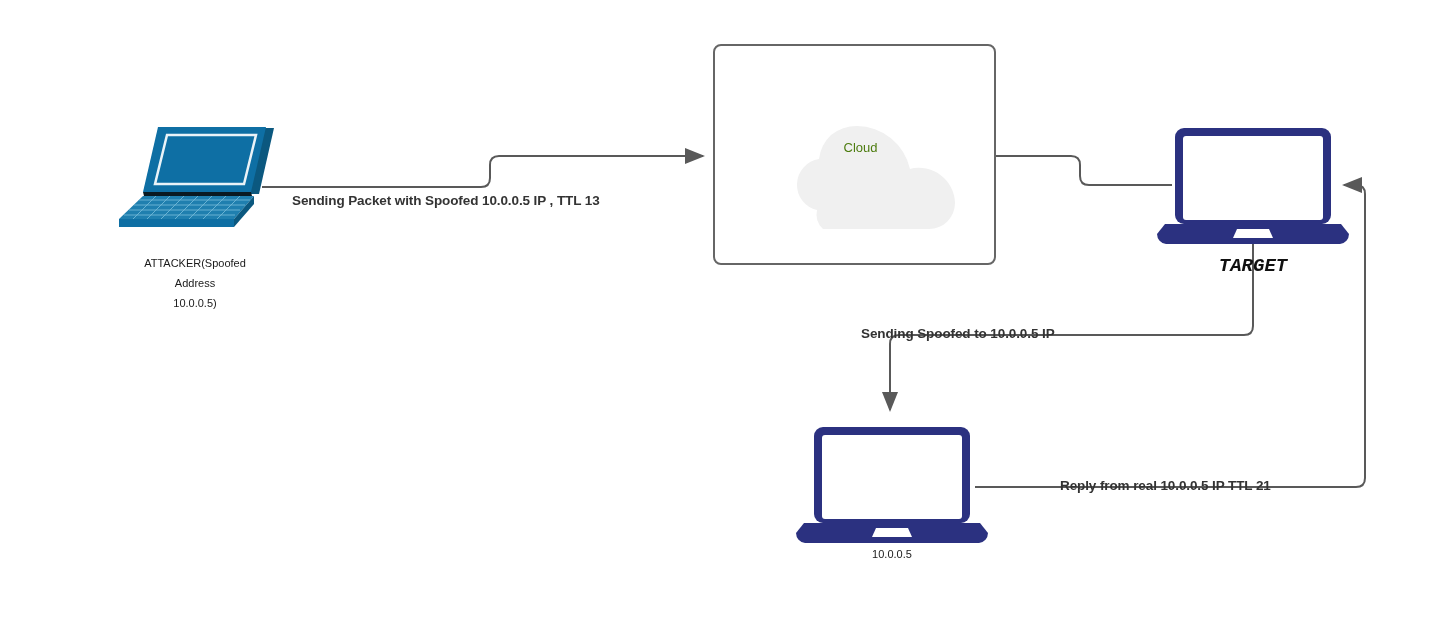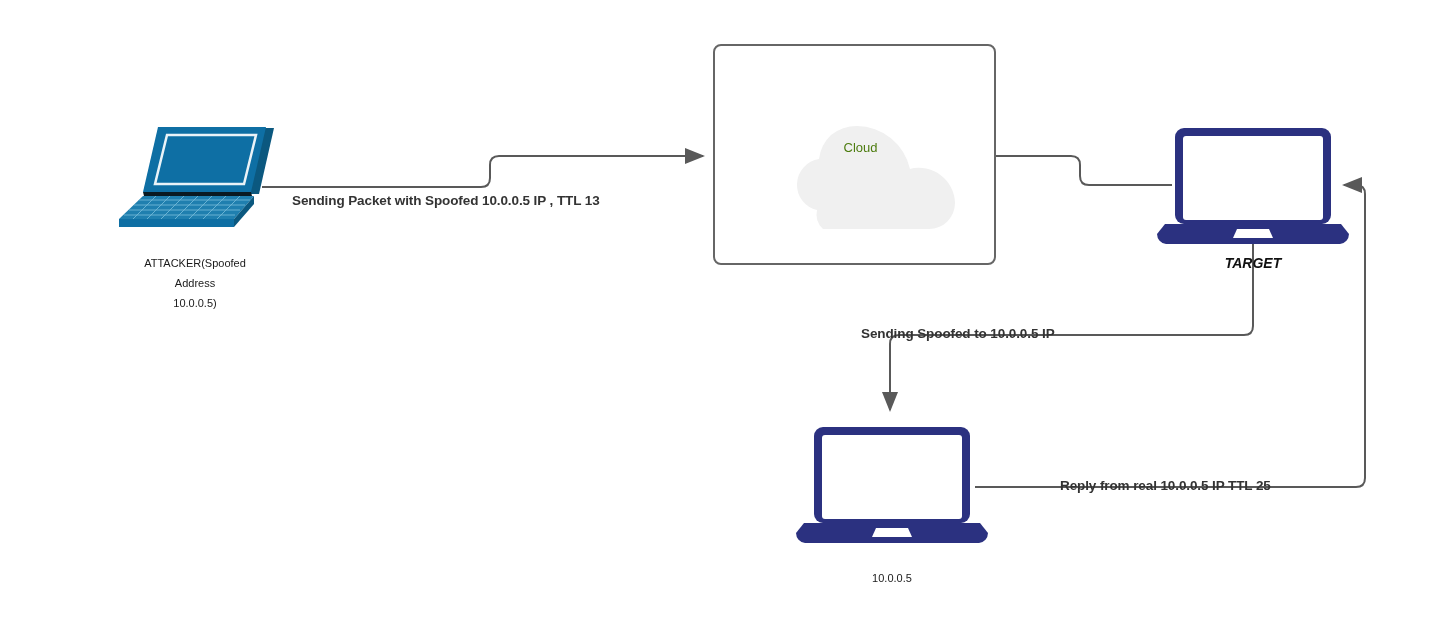--- a/index.html
+++ b/index.html
@@ -51,22 +51,22 @@
   .cloud-text {
     position: absolute;
     font-family: "Liberation Sans", sans-serif;
     font-size: 13px;
     color: #4d7c0f;
     white-space: nowrap;
     padding-left: 6px;
   }
   .target-label {
     position: absolute;
-    font-family: Liberation Sans, sans-serif;
-    font-size: 14px;
+    font-family: Liberation Mono, monospace;
+    font-size: 19px;
     font-weight: bold;
     font-style: italic;
     color: #111111;
     white-space: nowrap;
     text-align: center;
   }
 </style>
 </head>
 <body>
 
@@ -154,21 +154,21 @@
   <div class="target-label" style="left:1157px; top:255px; width:192px;">TARGET</div>
 
   <div class="node" style="left:796px; top:425px; width:192px; height:120px;">
     <svg width="192" height="120" viewBox="0 0 192 120" xmlns="http://www.w3.org/2000/svg">
       <rect x="18" y="2" width="156" height="96" rx="9" ry="9" fill="#2B3180"></rect>
       <rect x="26" y="10" width="140" height="84" rx="3" ry="3" fill="#ffffff"></rect>
       <path d="M 8 98 L 184 98 L 192 108 a 10 10 0 0 1 -9 10 L 9 118 a 10 10 0 0 1 -9 -10 Z" fill="#2B3180"></path>
       <path d="M 80 103 L 112 103 L 116 112 L 76 112 Z" fill="#ffffff"></path>
     </svg>
   </div>
-  <div class="node-label" style="left:796px; top:568px; width:192px;">10.0.0.5</div>
+  <div class="node-label" style="left:796px; top:544px; width:192px;">10.0.0.5</div>
 
   <div class="edge-label" style="left:292px; top:193px;">Sending Packet with Spoofed 10.0.0.5 IP , TTL 13</div>
 
   <div class="edge-label" style="left:861px; top:326px;">Sending Spoofed to 10.0.0.5 IP</div>
 
-  <div class="edge-label" style="left:1060px; top:478px;">Reply from real 10.0.0.5 IP TTL 25</div>
+  <div class="edge-label" style="left:1060px; top:478px;">Reply from real 10.0.0.5 IP TTL 21</div>
 
 </div>
 
 </body></html>

